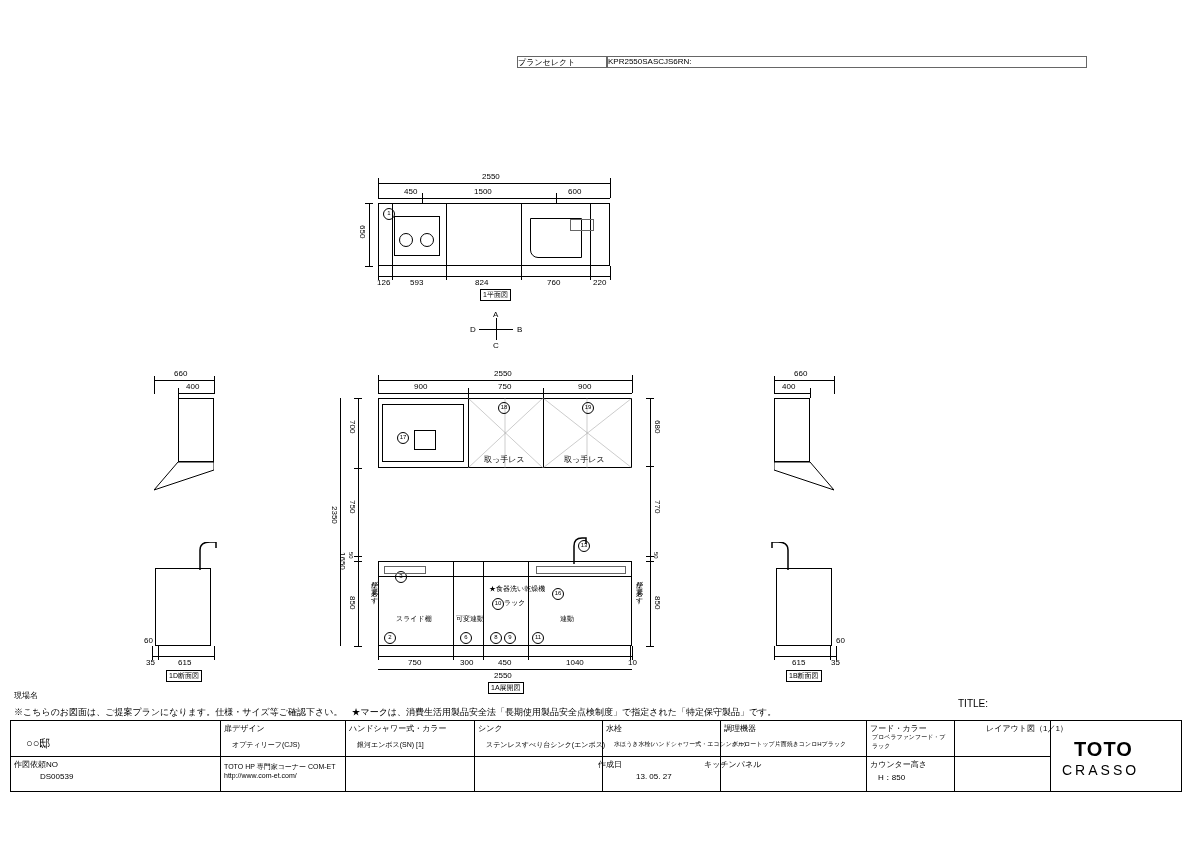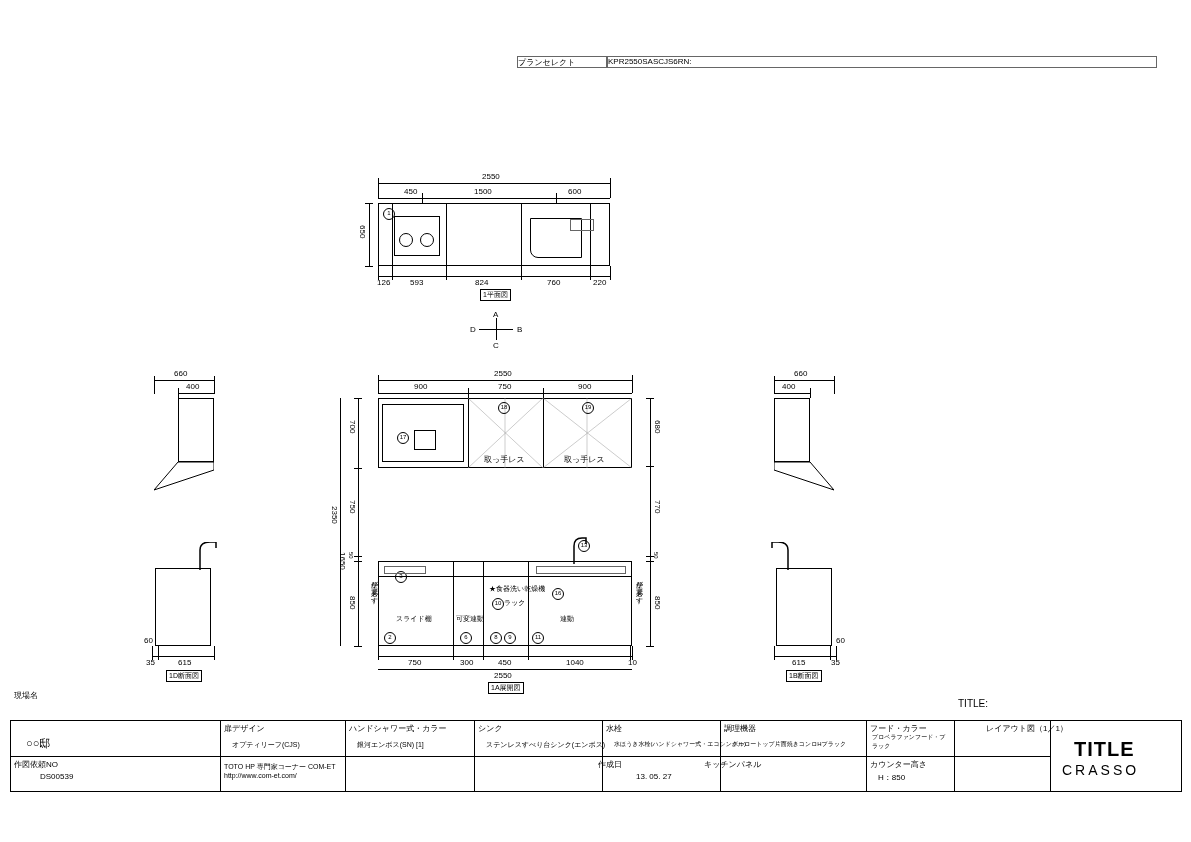--- a/index.html
+++ b/index.html
@@ -15,21 +15,21 @@
 .tag{background:#fff;border:1px solid #000;padding:0 2px;font-size:7px}
 .circ{border:1px solid #000;border-radius:50%;text-align:center;font-size:6px;line-height:9px}
 .dimv{writing-mode:vertical-rl}
 </style>
 </head>
 <body>
 
 <div class="page">
 
 <div class="abs thin" style="left:517px;top:56px;width:90px;height:12px"><span class="txt">プランセレクト</span></div>
-<div class="abs thin" style="left:607px;top:56px;width:550px;height:12px"><span class="txt">KPR2550SASCJS6RN:</span></div>
+<div class="abs thin" style="left:607px;top:56px;width:480px;height:12px"><span class="txt">KPR2550SASCJS6RN:</span></div>
 
 <div class="abs txt" style="left:482px;top:172px;font-size:8px">2550</div>
 <div class="abs hline" style="left:378px;top:183px;width:232px"></div>
 
 <div class="abs vline" style="left:378px;top:178px;height:20px"></div>
 <div class="abs vline" style="left:610px;top:178px;height:20px"></div>
 
 <div class="abs txt" style="left:404px;top:187px">450</div>
 <div class="abs txt" style="left:474px;top:187px">1500</div>
 <div class="abs txt" style="left:568px;top:187px">600</div>
@@ -227,20 +227,21 @@
 <div class="abs vline" style="left:632px;top:646px;height:14px"></div>
 <div class="abs txt" style="left:408px;top:658px">750</div>
 <div class="abs txt" style="left:460px;top:658px">300</div>
 <div class="abs txt" style="left:498px;top:658px">450</div>
 <div class="abs txt" style="left:566px;top:658px">1040</div>
 <div class="abs txt" style="left:628px;top:658px">10</div>
 <div class="abs hline" style="left:378px;top:669px;width:254px"></div>
 <div class="abs txt" style="left:494px;top:671px">2550</div>
 <div class="abs tag" style="left:488px;top:682px">1A展開図</div>
 
+<div class="abs txt" style="left:14px;top:706px;font-size:9px">※こちらのお図面は、ご提案プランになります。仕様・サイズ等ご確認下さい。　★マークは、消費生活用製品安全法「長期使用製品安全点検制度」で指定された「特定保守製品」です。</div>
 
 <div class="abs box" style="left:10px;top:720px;width:1172px;height:72px"></div>
 <div class="abs hline" style="left:10px;top:756px;width:1040px"></div>
 
 <div class="abs vline" style="left:220px;top:720px;height:72px"></div>
 <div class="abs vline" style="left:345px;top:720px;height:72px"></div>
 <div class="abs vline" style="left:474px;top:720px;height:72px"></div>
 <div class="abs vline" style="left:602px;top:720px;height:72px"></div>
 <div class="abs vline" style="left:720px;top:720px;height:72px"></div>
 <div class="abs vline" style="left:866px;top:720px;height:72px"></div>
@@ -268,16 +269,16 @@
 http://www.com-et.com/</div>
 <div class="abs txt" style="left:598px;top:759px">作成日</div>
 <div class="abs txt" style="left:636px;top:772px">13. 05. 27</div>
 <div class="abs txt" style="left:704px;top:759px">キッチンパネル</div>
 <div class="abs txt" style="left:870px;top:759px">カウンター高さ</div>
 <div class="abs txt" style="left:878px;top:772px">H：850</div>
 
 <div class="abs txt" style="left:958px;top:698px;font-size:10px">TITLE:</div>
 <div class="abs txt" style="left:986px;top:723px;font-size:8px">レイアウト図（1／1）</div>
 
-<div class="abs" style="left:1074px;top:738px;font-size:20px;font-weight:bold;letter-spacing:1px;font-family:Arial,sans-serif">TITLE</div>
+<div class="abs" style="left:1074px;top:738px;font-size:20px;font-weight:bold;letter-spacing:1px;font-family:Arial,sans-serif">TOTO</div>
 <div class="abs" style="left:1062px;top:762px;font-size:14px;letter-spacing:3px;font-family:Arial,sans-serif">CRASSO</div>
 
 </div>
 
 </body></html>

